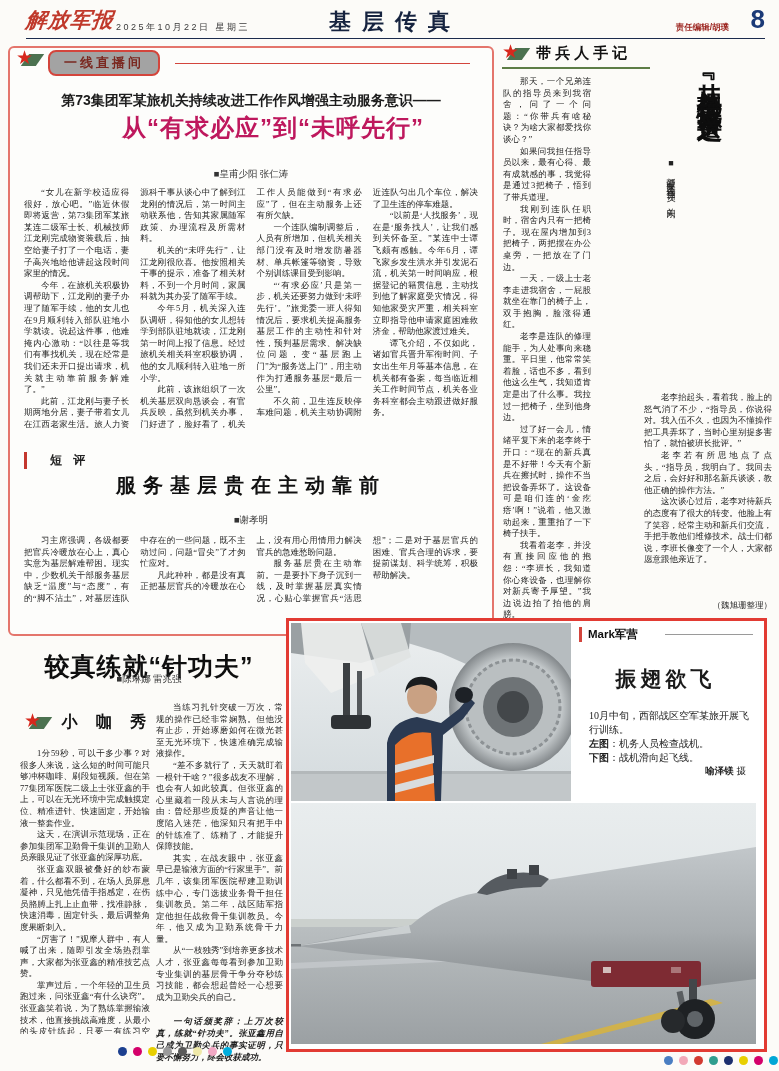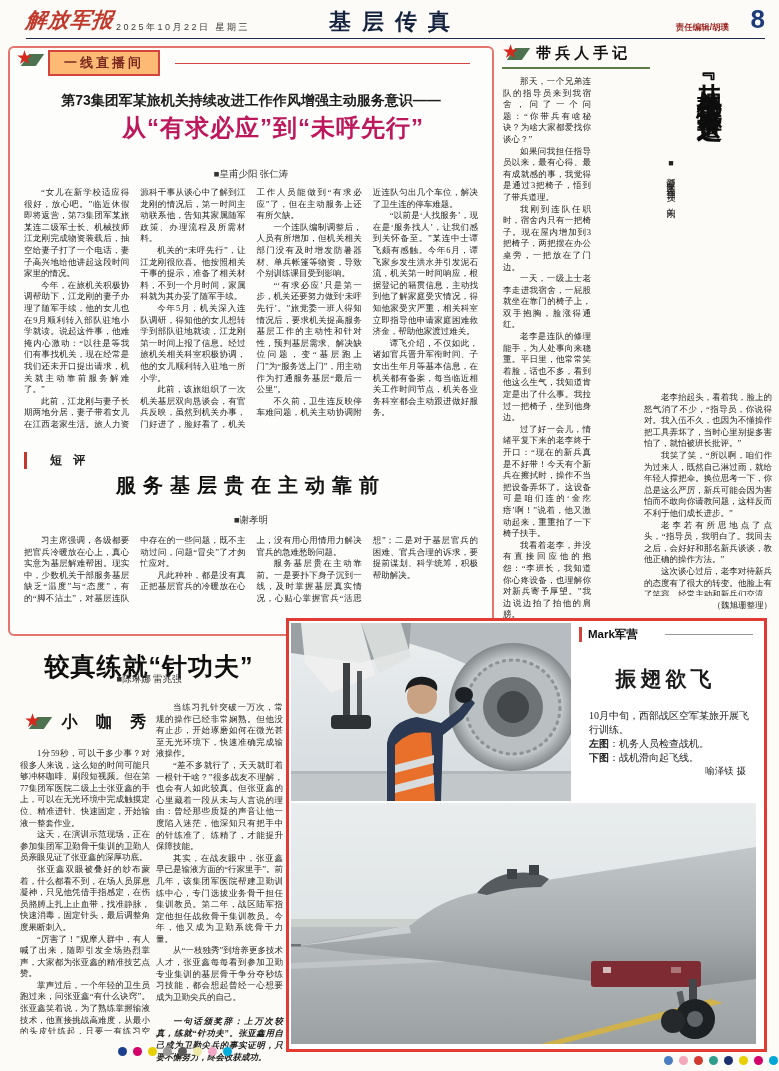--- a/index.html
+++ b/index.html
@@ -14,21 +14,21 @@
           letter-spacing:11px;color:#16233f;text-indent:11px;}
   .heditor{right:50px;top:22px;font-size:8.5px;font-weight:bold;color:#9a1f1a;}
   .hpage{right:14px;top:4px;font-size:26px;font-weight:900;color:#1b3a77;}
   .hrule{left:26px;top:38px;width:739px;border-top:1.5px solid #1b2b4d;height:0;}
   
   .starlogo{position:relative;display:inline-block;width:26px;height:20px;vertical-align:middle;}
   .starlogo .z{position:absolute;left:9px;top:4px;width:15px;height:12px;background:#4c7250;transform:skewX(-35deg);}
   .starlogo .star{position:absolute;left:0;top:-4px;color:#d7281d;font-size:19px;font-style:normal;font-weight:normal;}
   
   .mainbox{left:8px;top:46px;width:482px;height:586px;border:2px solid #e4756c;border-radius:6px;background:#fdfdfb;}
-  .pill{position:absolute;left:38px;top:2px;border:2px solid #d3453c;border-radius:0;background:#fdba74;
+  .pill{position:absolute;left:38px;top:2px;border:2px solid #d3453c;border-radius:8px;background:#a3a3a3;
         padding:2px 14px;font-size:13px;font-weight:bold;color:#7a2820;letter-spacing:3px;z-index:2;}
   .pill-line{position:absolute;left:165px;top:15px;width:295px;border-top:1.5px solid #d3453c;height:0;}
   .kicker{position:absolute;left:0;right:0;top:44px;text-align:center;font-size:14px;font-weight:bold;color:#1c1c1c;}
   .bighead{position:absolute;left:0;right:0;top:64px;text-align:center;font-size:24px;font-weight:900;
            letter-spacing:1px;color:#be185d;margin-left:44px;}
   .byline{text-align:center;font-size:9.5px;color:#333;font-family:"Liberation Serif",serif;}
   .mainby{position:absolute;left:0;right:0;top:120px;}
   .cols4{column-count:4;column-gap:11px;overflow:hidden;}
   .bodytxt{font-family:"Liberation Serif",serif;font-size:8.5px;line-height:11.6px;text-align:justify;color:#1e1e1e;}
   .bodytxt p,.para{margin:0;text-indent:2em;}
@@ -67,21 +67,21 @@
   .ph-panel{position:absolute;left:284px;top:2px;width:185px;height:180px;background:#fff;}
   .mark-label{position:absolute;left:6px;top:4px;border-left:3px solid #d3453c;padding-left:6px;
               font-size:11.5px;font-weight:bold;color:#111;}
   .mark-line{position:absolute;left:92px;top:11px;width:88px;border-top:1px solid #9a9a9a;height:0;}
   .ph-title{position:absolute;left:0;right:0;top:42px;text-align:center;font-size:21px;font-weight:900;
             letter-spacing:4px;color:#1a1a1a;}
   .ph-cap{position:absolute;left:16px;right:8px;top:86px;font-family:"Liberation Serif",serif;
           font-size:10px;line-height:14px;color:#222;}
   .ph-cap b{font-family:"Liberation Sans",sans-serif;}
   .ph-credit{position:absolute;right:12px;top:142px;font-size:9.5px;color:#222;}
-  .ph-credit b{font-weight:400;padding-left:35px;}
+  .ph-credit b{font-weight:700;padding-left:35px;}
   .ph-bottom{position:absolute;left:2px;top:182px;width:465px;height:241px;}
 </style>
 </head>
 <body>
 
 <div id="page">
 
   <div class="abs masthead">解放军报</div>
   <div class="abs hdate">2025年10月22日  星期三</div>
   <div class="abs htitle">基层传真</div>
@@ -134,21 +134,20 @@
       <p class="para">我刚到连队任职时，宿舍内只有一把椅子。现在屋内增加到3把椅子，两把摆在办公桌旁，一把放在了门边。</p>
       <p class="para">一天，一级上士老李走进我宿舍，一屁股就坐在靠门的椅子上，双手抱胸，脸涨得通红。</p>
       <p class="para">老李是连队的修理能手，为人处事向来稳重。平日里，他常常笑着脸，话也不多，看到他这么生气，我知道肯定是出了什么事。我拉过一把椅子，坐到他身边。</p>
       <p class="para">过了好一会儿，情绪平复下来的老李终于开口：“现在的新兵真是不好带！今天有个新兵在擦拭时，操作不当把设备弄坏了。这设备可是咱们连的‘金疙瘩’啊！”说着，他又激动起来，重重拍了一下椅子扶手。</p>
       <p class="para">我看着老李，并没有直接回应他的抱怨：“李班长，我知道你心疼设备，也理解你对新兵寄予厚望。”我边说边拍了拍他的肩膀。</p>
     </div>
   <div class="abs vby">■新疆军区某连指导员  关刚</div>
   <div class="abs vhead">从『三把椅子』感悟带兵之道</div>
   <div class="abs notes-col2 bodytxt">
       <p class="para">老李抬起头，看着我，脸上的怒气消了不少，“指导员，你说得对。我入伍不久，也因为不懂操作把工具弄坏了，当时心里别提多害怕了，就怕被班长批评。”</p>
-      <p class="para">我笑了笑，“所以啊，咱们作为过来人，既然自己淋过雨，就给年轻人撑把伞。换位思考一下，你总是这么严厉，新兵可能会因为害怕而不敢向你请教问题，这样反而不利于他们成长进步。”</p>
       <p class="para">老李若有所思地点了点头，“指导员，我明白了。我回去之后，会好好和那名新兵谈谈，教他正确的操作方法。”</p>
       <p class="para">这次谈心过后，老李对待新兵的态度有了很大的转变。他脸上有了笑容，经常主动和新兵们交流，手把手教他们维修技术。战士们都说，李班长像变了一个人，大家都愿意跟他亲近了。</p>
     </div>
   <div class="abs notes-close">（魏旭珊整理）</div>
 
   <div class="abs skill-head">较真练就“针功夫”</div>
   <div class="abs byline skill-by">■陈琳娜  雷兆强</div>
   <div class="abs xks">
     <span class="starlogo"><i class="z"></i><b class="star">★</b></span>
     <span>小 咖 秀</span>

